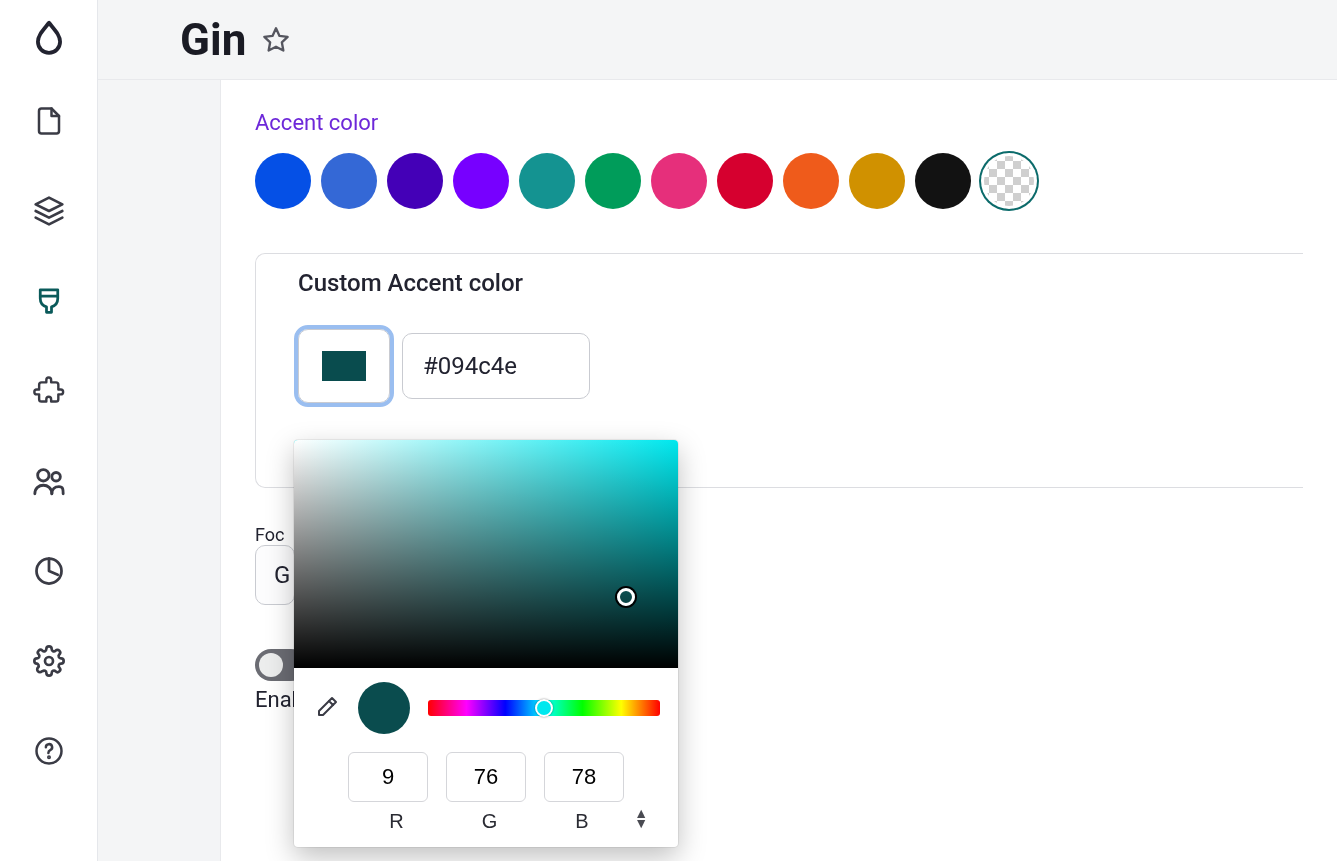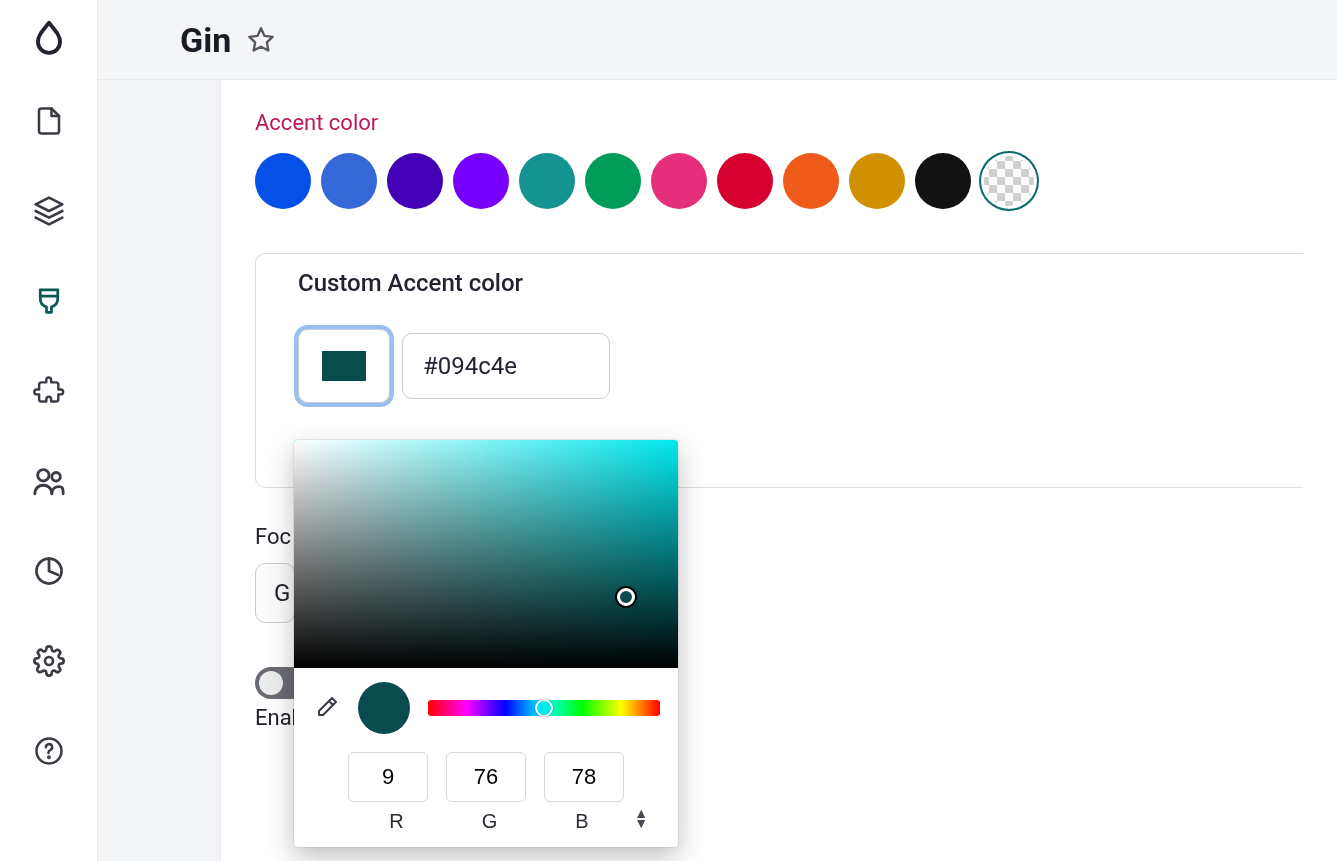--- a/index.html
+++ b/index.html
@@ -46,21 +46,21 @@
     left: 98px; top: 0; right: 0;
     height: 80px;
     background: #f4f5f6;
     border-bottom: 1px solid #e8e9ec;
     display: flex;
     align-items: center;
     padding-left: 82px;
     gap: 12px;
   }
   .page-title {
-    font-size: 34px;
+    font-size: 44px;
     font-weight: 700;
     color: #1a1b24;
   }
   .star-btn {
     display:flex; align-items:center; justify-content:center;
     width: 36px; height: 36px;
     color: #55565f;
   }
 
   
@@ -78,21 +78,21 @@
     top: 0;
     right: 0;
     bottom: 0;
     background: #fff;
     border-left: 1px solid #e8e9ec;
     padding: 30px 34px;
   }
 
   .section-label {
     font-size: 22px;
-    color: #be185d;
+    color: #6d28d9;
     margin-bottom: 18px;
   }
 
   
   .swatches {
     display: flex;
     gap: 10px;
     margin-bottom: 44px;
   }
   .swatch {
@@ -132,38 +132,37 @@
     background: #fff;
     display:flex; align-items:center; justify-content:center;
     outline: 4px solid #9abef0;
     outline-offset: 0;
   }
   .color-chip {
     width: 44px; height: 30px;
     background: #094c4e;
   }
   .hex-input {
-    width: 208px; height: 66px;
+    width: 188px; height: 66px;
     border: 1px solid #c9cbd1;
     border-radius: 10px;
     font-size: 24px;
     padding: 0 20px;
     color: #222330;
     font-family: inherit;
   }
   .help-partial {
     font-size: 22px;
     color: #5a5b63;
     margin-top: 44px;
   }
 
   .focus-label {
-    font-size: 22px;
+    font-size: 18px;
     margin-top: 36px;
-    margin-bottom: 14px;
   }
   .select-partial {
     width: 40px; height: 60px;
     border: 1px solid #c9cbd1;
     border-radius: 10px;
     background: #fcfcfd;
     font-size: 24px;
     padding-left: 18px;
     display:flex; align-items:center;
   }

